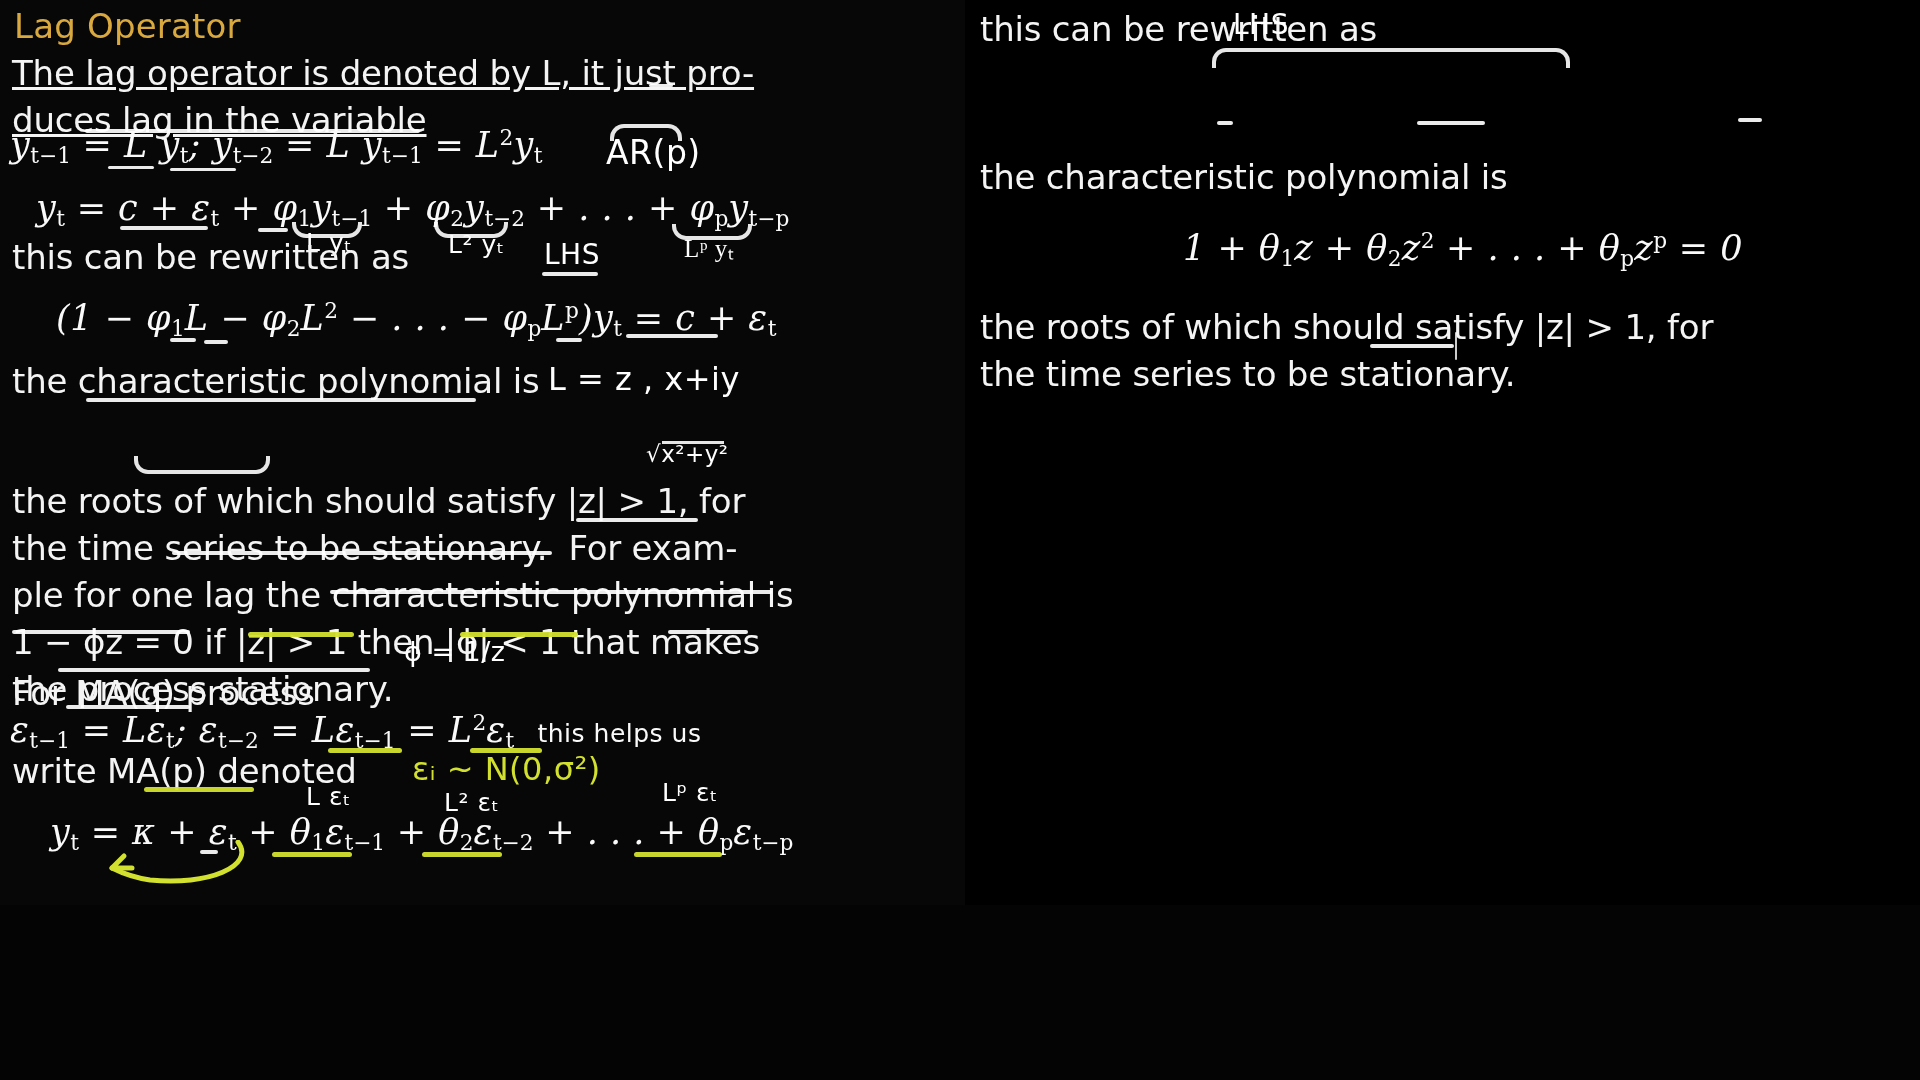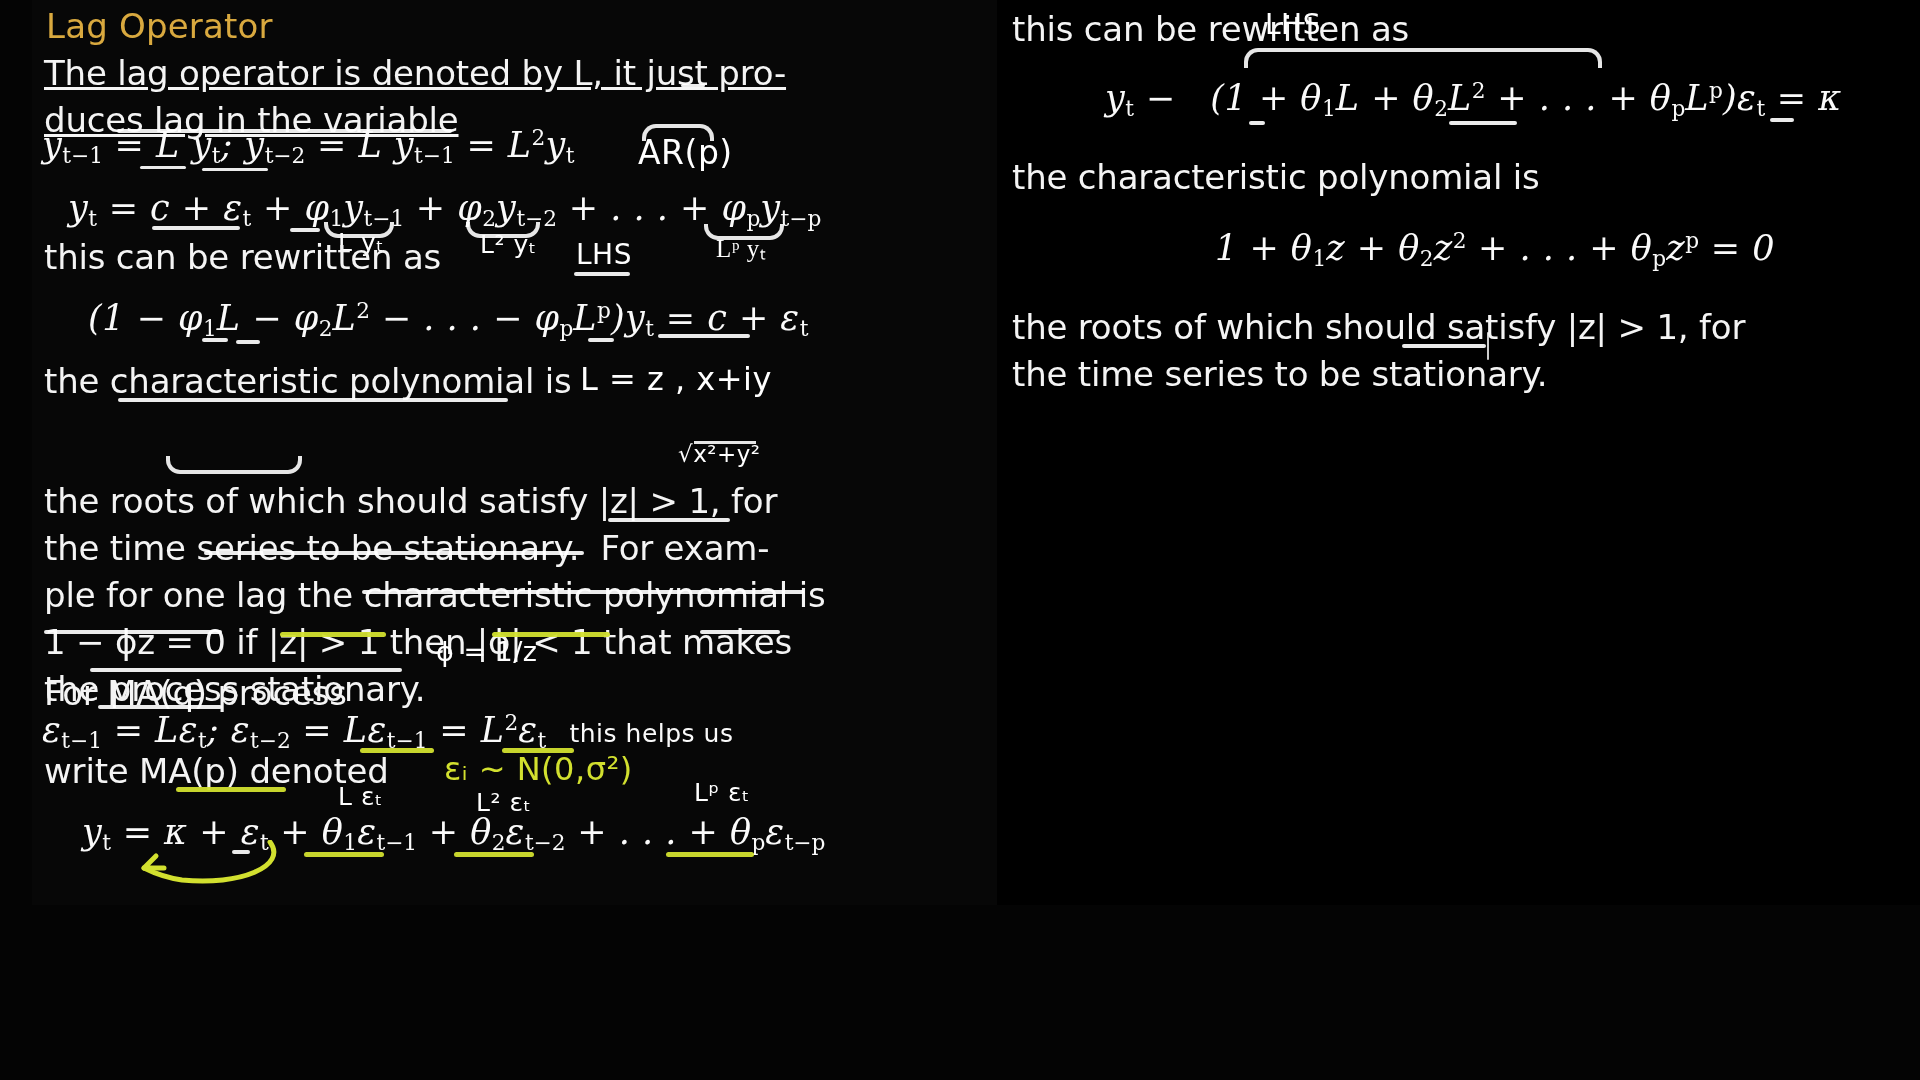--- a/index.html
+++ b/index.html
@@ -4,21 +4,21 @@
 <style>
   html,body{margin:0;padding:0;}
   body{
     width:1920px;height:1080px;overflow:hidden;
     background:#000;
     font-family:"DejaVu Sans", sans-serif;
     color:#f2f2f2;
     position:relative;
   }
   #slide{position:absolute;inset:0;background:#040404;}
-  .col{position:absolute;top:0;height:905px;margin-left:32px;}
+  .col{position:absolute;top:0;height:905px;}
   #left-col{left:0;width:965px;background:#070707;}
   #right-col{left:965px;width:955px;background:#000;}
 
   .title{
     position:absolute;left:14px;top:6px;
     font-size:34px;letter-spacing:.2px;
     color:#d9a93f;
     font-family:"DejaVu Sans", sans-serif;
     white-space:nowrap;
   }
@@ -193,23 +193,20 @@
     </svg>
   </div>
 
   <div class="col" id="right-col">
 
     <div class="prose" style="left:15px;top:6px;">this can be rewritten as</div>
     <div class="hand" style="left:268px;top:8px;font-size:28px;">LHS</div>
 
     <div class="brace" style="left:247px;top:48px;width:350px;height:16px;"></div>
 
-    <div class="eq" style="left:108px;top:78px;">
-      y<sub>t</sub> <span class="up">−</span>&nbsp;&nbsp; (1 <span class="up">+</span> θ<sub>1</sub>L <span class="up">+</span> θ<sub>2</sub>L<sup>2</sup> <span class="up">+</span> . . . <span class="up">+</span> θ<sub>p</sub>L<sup>p</sup>)ε<sub>t</sub> <span class="up">=</span> κ
-    </div>
     <div class="ul" style="left:252px;top:121px;width:16px;height:4px;"></div>
     <div class="ul" style="left:452px;top:121px;width:68px;height:4px;"></div>
     <div class="ul" style="left:773px;top:118px;width:24px;height:4px;"></div>
 
     <div class="prose" style="left:15px;top:154px;">the characteristic polynomial is</div>
 
     <div class="eq" style="left:218px;top:228px;">
       1 <span class="up">+</span> θ<sub>1</sub>z <span class="up">+</span> θ<sub>2</sub>z<sup>2</sup> <span class="up">+</span> . . . <span class="up">+</span> θ<sub>p</sub>z<sup>p</sup> <span class="up">=</span> 0
     </div>
 

